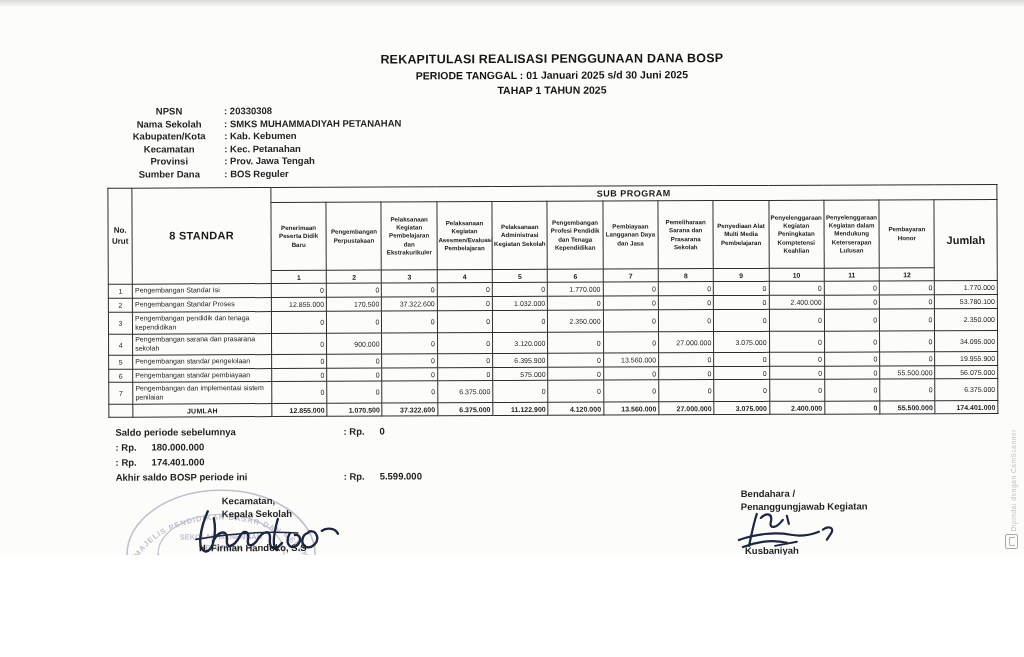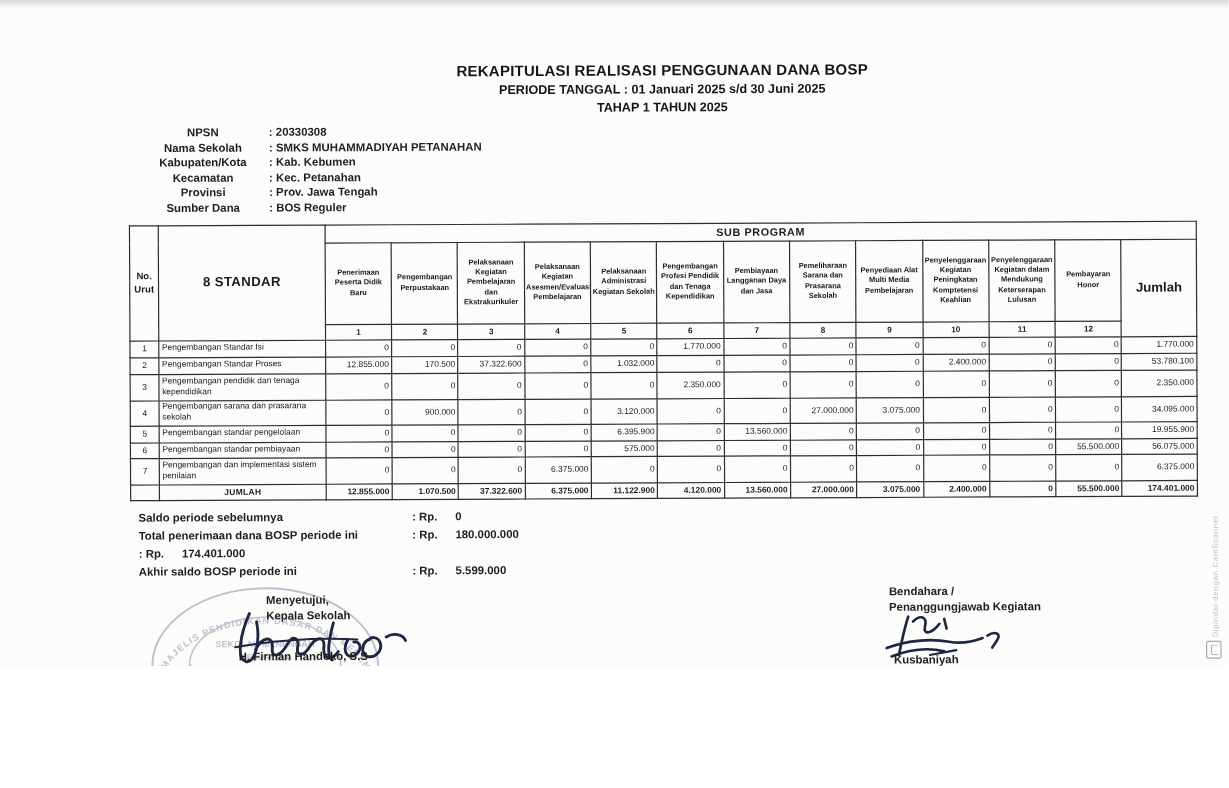--- a/index.html
+++ b/index.html
@@ -306,21 +306,20 @@
         </tbody>
       </table>
 
     <div class="summary-block" id="summary-block">
         <div class="summary-row">
           <span class="summary-label">Saldo periode sebelumnya</span>
           <span class="summary-prefix">: Rp.</span>
           <span class="summary-amount">0</span>
         </div>
         <div class="summary-row">
-          <span class="summary-label">Total penerimaan dana BOSP periode ini</span>
           <span class="summary-prefix">: Rp.</span>
           <span class="summary-amount">180.000.000</span>
         </div>
         <div class="summary-row">
           <span class="summary-prefix">: Rp.</span>
           <span class="summary-amount">174.401.000</span>
         </div>
         <div class="summary-row">
           <span class="summary-label">Akhir saldo BOSP periode ini</span>
           <span class="summary-prefix">: Rp.</span>
@@ -353,21 +352,21 @@
       <path d="M22 10 C 14 28, 11 48, 19 50 C 27 52, 31 32, 28 17 M 27 40 C 33 29, 42 28, 41 39 C 40 48, 48 46, 54 35 C 58 28, 64 30, 62 39 C 61 46, 67 46, 72 38 C 77 30, 85 28, 84 38 C 83 49, 90 50, 96 42 M 92 18 C 88 32, 86 46, 91 49 M 104 32 C 99 41, 103 49, 110 45 C 116 41, 115 33, 109 34 M 122 32 C 116 34, 114 43, 120 46 C 126 48, 133 42, 131 35 C 129 29, 123 30, 122 32 M 136 30 C 142 26, 150 28, 152 33" fill="none" stroke="#1d2742" stroke-width="2.4" stroke-linecap="round"></path>
       <path d="M10 38 C 45 32, 80 30, 112 32" fill="none" stroke="#1d2742" stroke-width="1.6" stroke-linecap="round"></path>
     </svg>
 
     <svg class="sig-svg" style="left:730px; top:503px;" width="115" height="55" viewBox="0 0 115 55">
       <path d="M26 12 C 22 24, 20 36, 18 44 M 30 16 C 36 10, 42 12, 40 20 C 38 28, 46 26, 52 18 M 56 14 L 58 22 M 8 38 C 24 32, 44 30, 60 33 C 70 35, 80 33, 88 30 M 12 45 C 28 39, 44 38, 56 41 M 92 28 C 98 24, 104 26, 100 32 L 96 38" fill="none" stroke="#1d2742" stroke-width="2.2" stroke-linecap="round"></path>
       <path d="M44 44 L 66 40" fill="none" stroke="#1d2742" stroke-width="1.8" stroke-linecap="round"></path>
     </svg>
 
     <div class="sig-left-head">
-      <div>Menyetujui,</div>
+      <div>Kecamatan,</div>
       <div>Kepala Sekolah</div>
     </div>
     <div class="sig-left-name">H. Firman Handoko, S.S</div>
     <div class="sig-left-line"></div>
     <div class="sig-left-nip">NIP.</div>
 
     <div class="sig-right-head">
       <div>Bendahara /</div>
       <div>Penanggungjawab Kegiatan</div>
     </div>

